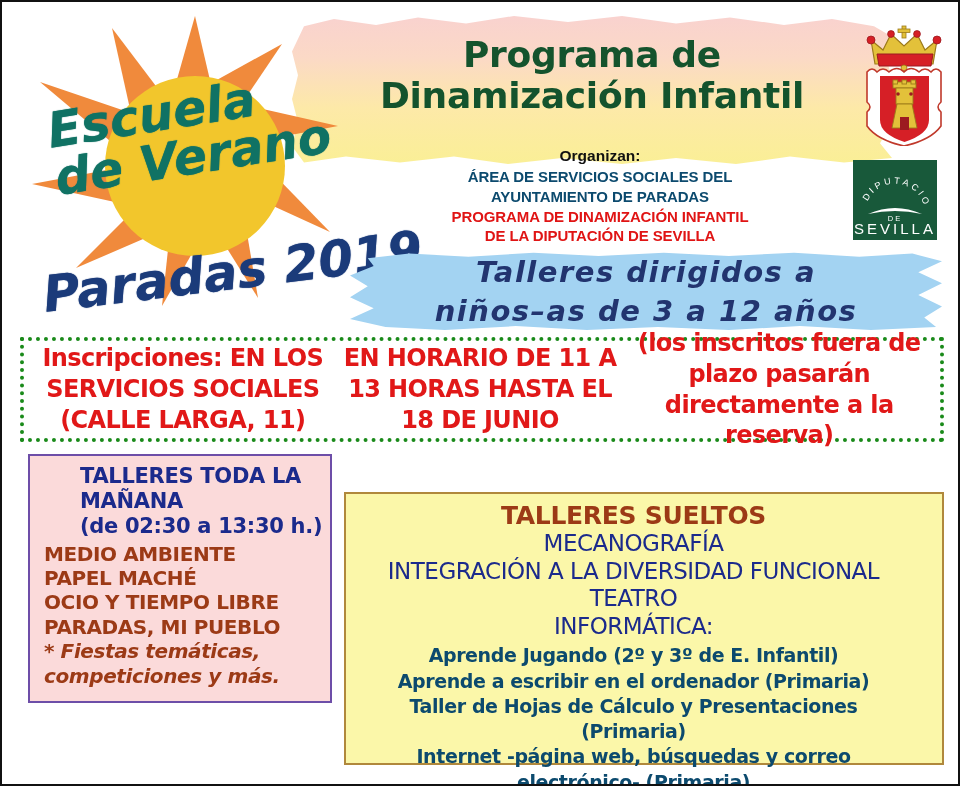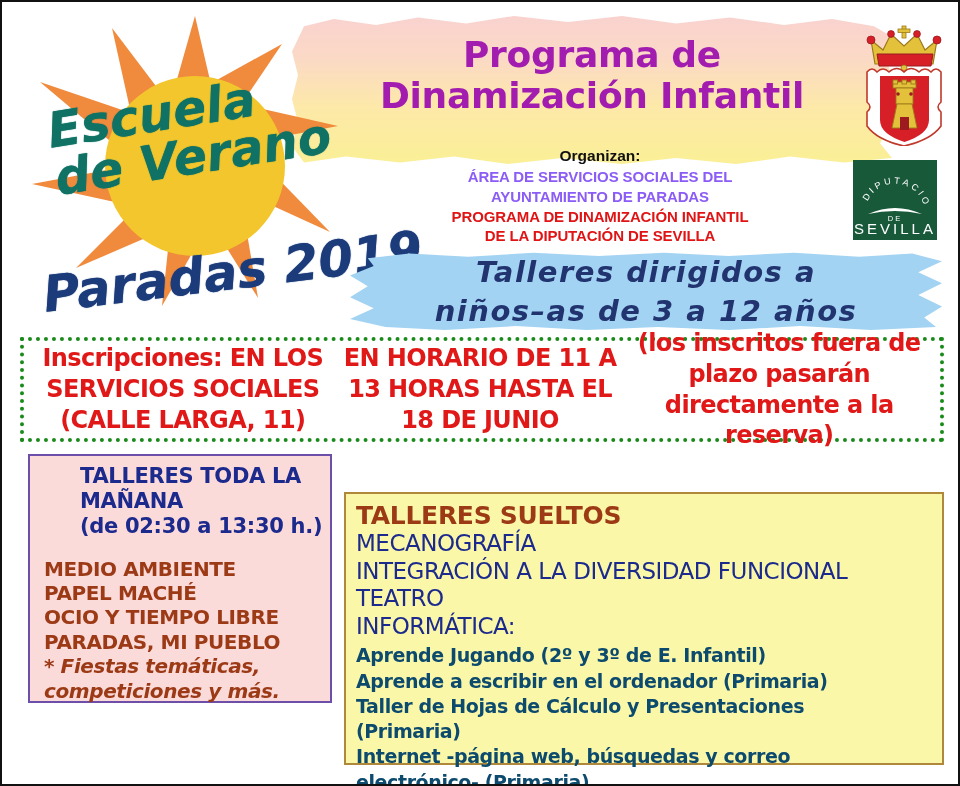--- a/index.html
+++ b/index.html
@@ -62,34 +62,34 @@
     text-shadow:0 0 1px #1b3b7a;
   }
 
   
   .prog-title{
     position:absolute;left:330px;top:32px;width:520px;
     text-align:center;
     font-family:"DejaVu Sans", sans-serif;
     font-weight:bold;
     font-size:36px;line-height:1.14;
-    color:#a21caf;
+    color:#14532d;
     white-space:pre-line;
     letter-spacing:-0.3px;
   }
 
   
   .organizers{
     position:absolute;left:338px;top:144px;width:520px;text-align:center;
   }
   .org-head{
     font-size:15.5px;font-weight:bold;color:#111111;line-height:1.35;
   }
   .org-green{
-    font-size:15px;font-weight:bold;color:#8b5cf6;line-height:1.32;
+    font-size:15px;font-weight:bold;color:#0c4a6e;line-height:1.32;
     white-space:pre-line;letter-spacing:-0.1px;
   }
   .org-red{
     font-size:15px;font-weight:bold;color:#e01414;line-height:1.32;
     white-space:pre-line;letter-spacing:-0.1px;
   }
 
   
   .coat{position:absolute;left:855px;top:22px;width:95px;height:122px;}
   
@@ -145,36 +145,36 @@
   }
   .pink-blue{
     font-family:"DejaVu Sans", sans-serif;
     font-weight:bold;font-size:21px;line-height:1.2;
     color:#1b2a8c;white-space:pre-line;letter-spacing:-0.3px;margin-left:36px;
   }
   .pink-brown{
     font-family:"DejaVu Sans", sans-serif;
     font-weight:bold;font-size:20px;line-height:1.22;
     color:#9c3a16;white-space:pre-line;letter-spacing:-0.4px;
-    margin-top:17px;
+    margin-top:2px;
   }
   .pink-italic{
     font-family:"DejaVu Sans", sans-serif;
     font-weight:bold;font-style:italic;font-size:20px;line-height:1.22;
     color:#9c3a16;white-space:pre-line;letter-spacing:-0.4px;
   }
 
   
   .yellow-box{
     position:absolute;left:342px;top:490px;width:600px;height:273px;
     background:#fbf7a9;
     border:2px solid #b0883c;
     box-sizing:border-box;
     padding:8px 31px 0 10px;
-    text-align:left;
+    text-align:center;
   }
   .y-title{
     font-family:"DejaVu Sans", sans-serif;
     font-weight:bold;font-size:25px;line-height:1.12;
     color:#9c3a16;letter-spacing:-0.3px;
   }
   .y-main{
     font-family:"DejaVu Sans", sans-serif;
     font-weight:normal;font-size:23px;line-height:1.2;
     color:#1b2a8c;letter-spacing:-0.5px;white-space:pre-line;

